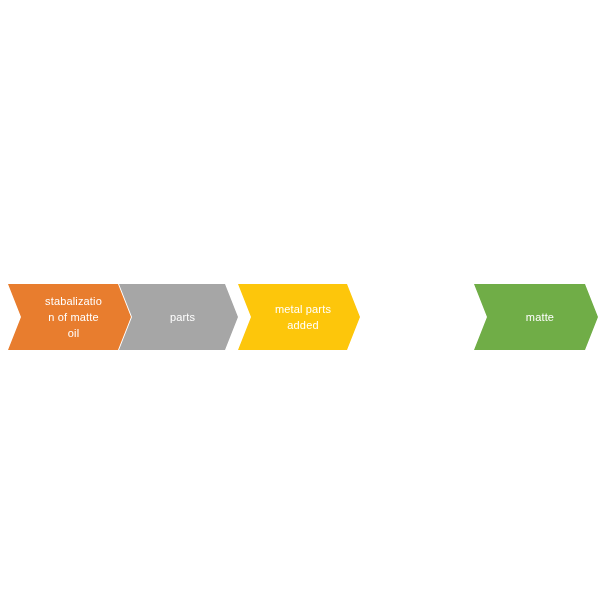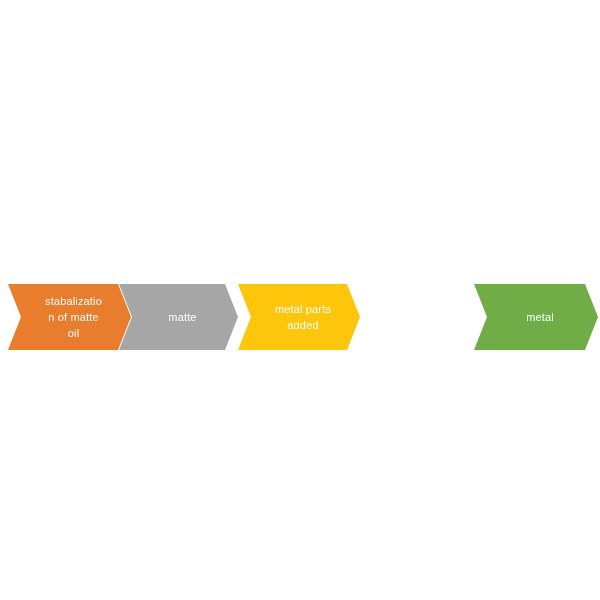--- a/index.html
+++ b/index.html
@@ -74,28 +74,28 @@
 
   <div id="process-flow" style="top: 262px; height: 66px;">
 
     <div class="chevron" style="left: 8px; width: 123px; background: rgb(232, 125, 46); z-index: 5;">
       <div class="chevron-label" style="color: rgb(255, 255, 255);">stabalizatio
 n of matte
 oil</div>
     </div>
 
     <div class="chevron" style="left: 119px; width: 119px; background: rgb(166, 166, 166); z-index: 4;">
-      <div class="chevron-label narrow" style="color: rgb(255, 255, 255);">matte</div>
+      <div class="chevron-label narrow" style="color: rgb(255, 255, 255);">parts</div>
     </div>
 
     <div class="chevron" style="left: 238px; width: 122px; background: rgb(253, 198, 11); z-index: 3; justify-content: flex-end;">
       <div class="chevron-label" style="color: rgb(255, 255, 255);">metal parts
 added</div>
     </div>
 
 
     <div class="chevron" style="left: 474px; width: 124px; background: rgb(112, 173, 71); z-index: 1;">
-      <div class="chevron-label narrow" style="color: rgb(255, 255, 255);">metal</div>
+      <div class="chevron-label narrow" style="color: rgb(255, 255, 255);">matte</div>
     </div>
 
   </div>
 
 </div>
 
 </body></html>

